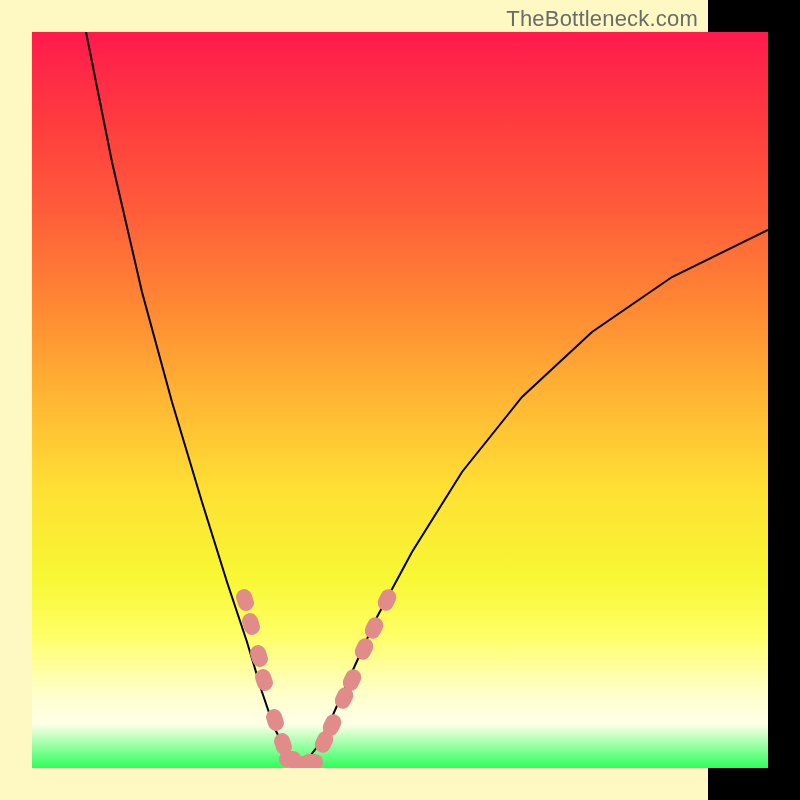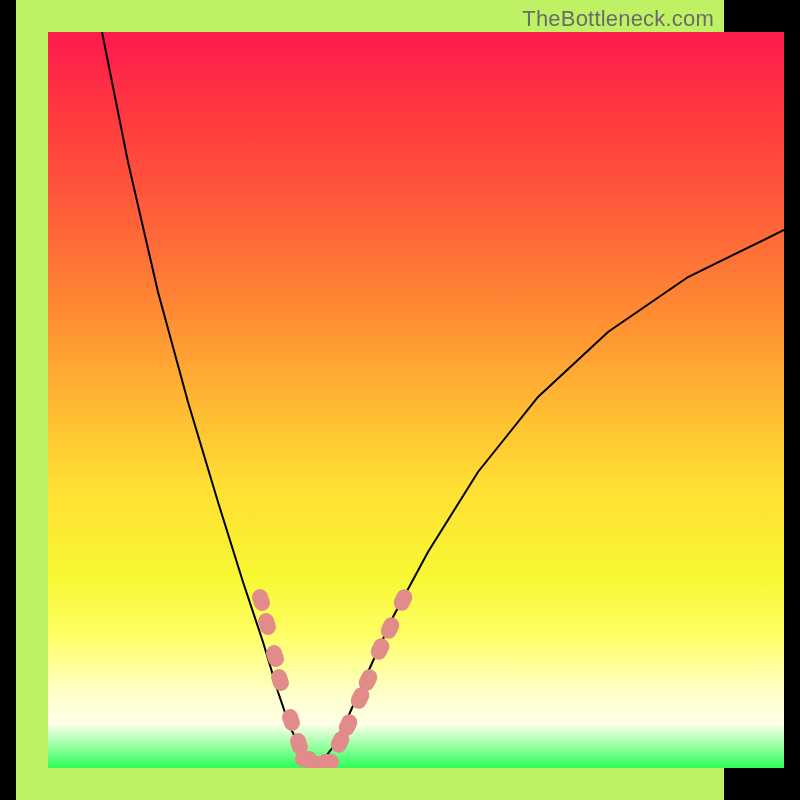--- a/index.html
+++ b/index.html
@@ -7,24 +7,24 @@
     padding: 0;
     width: 800px;
     height: 800px;
     background: #000;
     overflow: hidden;
     font-family: Arial, Helvetica, sans-serif;
   }
   .frame {
     position: absolute;
     top: 0;
-    left: 16px;
+    left: 0;
     width: 708px;
     height: 800px;
-    background: #bef264;
+    background: #fef9c3;
   }
   .plot {
     position: absolute;
     top: 32px;
     left: 32px;
     width: 736px;
     height: 736px;
     background: linear-gradient(
       to bottom,
       #ff1a4d 0%,

